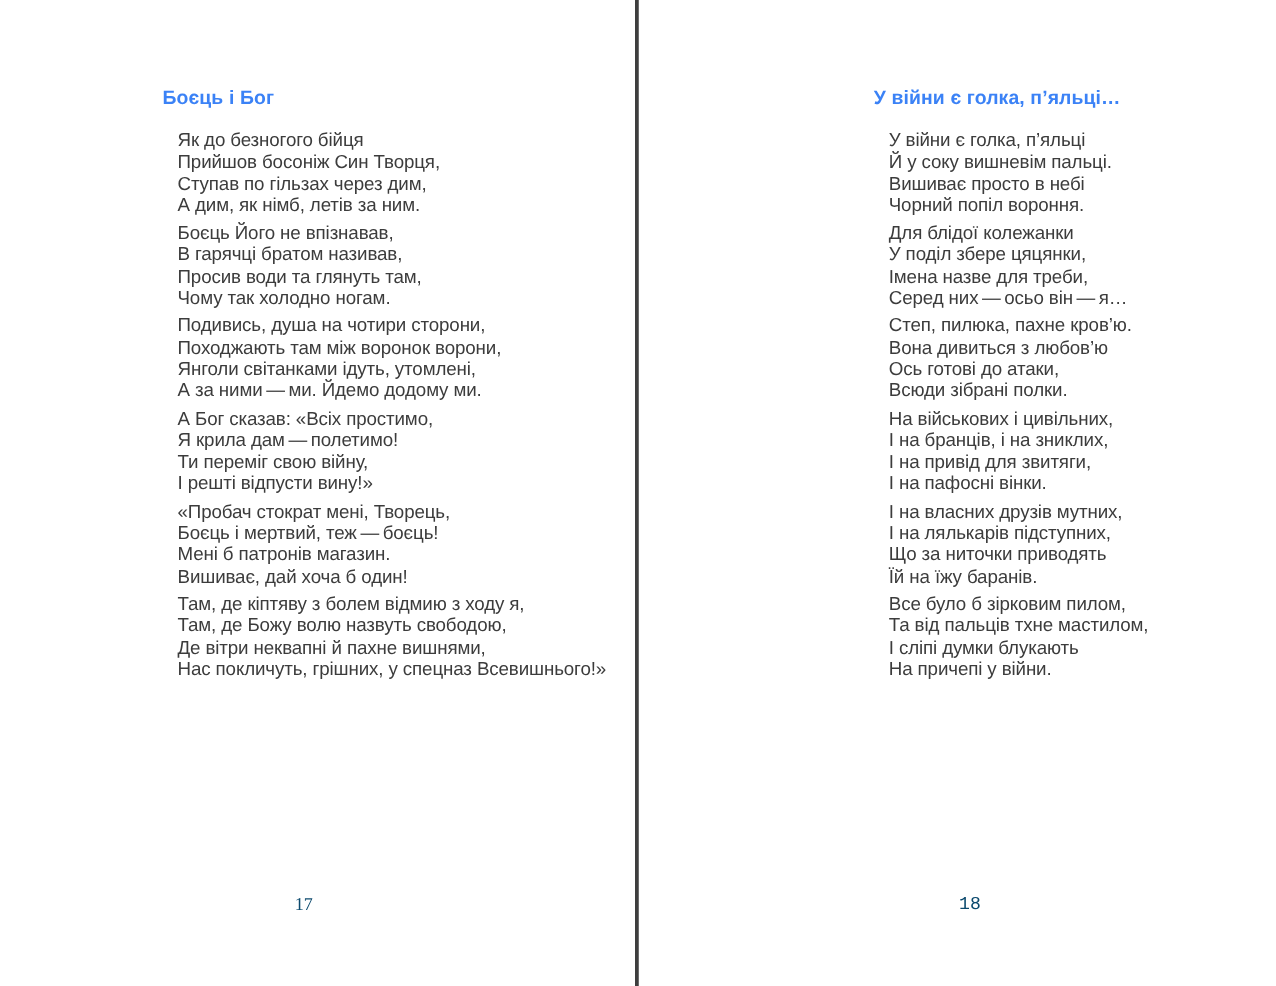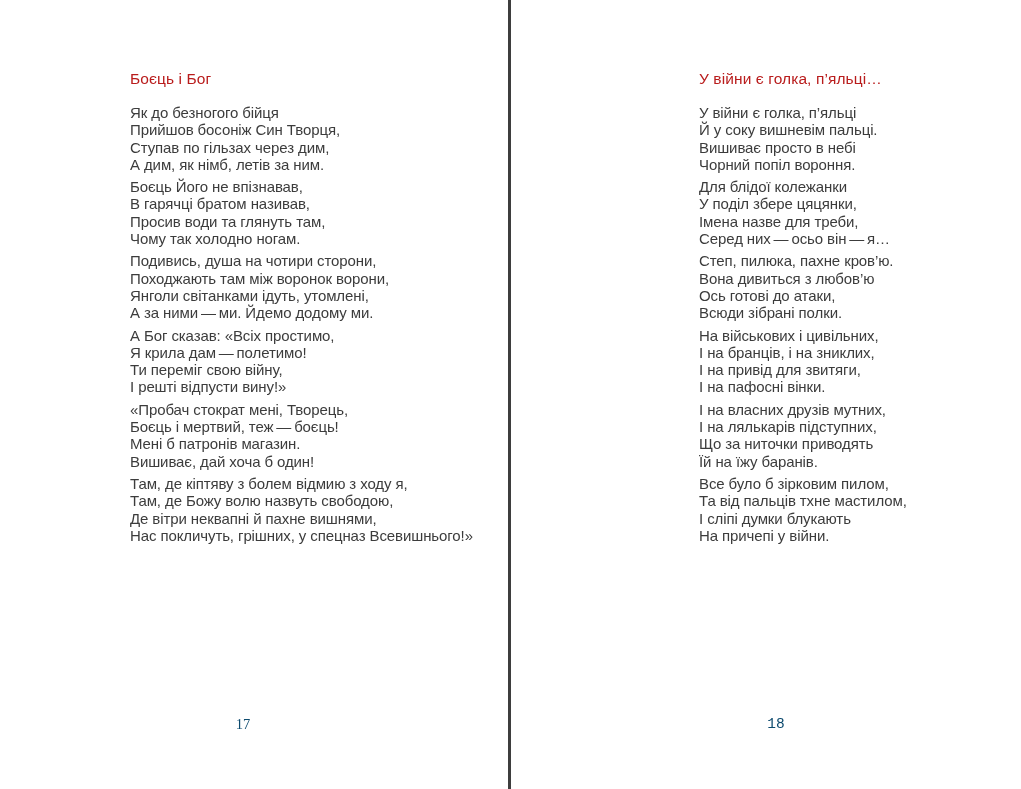--- a/index.html
+++ b/index.html
@@ -20,28 +20,28 @@
     background: #3e3e3e;
   }
   .page {
     position: absolute;
     top: 70px;
   }
   .page-left  { left: 130px; width: 368px; }
   .page-right { left: 699px; width: 305px; }
   .poem-title {
     font-size: 15.5px;
-    font-weight: normal;
-    color: #b91c1c;
+    font-weight: bold;
+    color: #3b82f6;
     line-height: 17px;
     margin: 0 0 17px 0;
     white-space: nowrap;
     letter-spacing: 0.1px;
   }
-  .poem-body { margin: 0; }
+  .poem-body { margin: 12px; }
   .stanza {
     margin: 0 0 5px 0;
     font-size: 15px;
     line-height: 17.3px;
     color: #3c3c3c;
     white-space: nowrap;
     letter-spacing: -0.1px;
   }
   .page-number {
     position: absolute;

